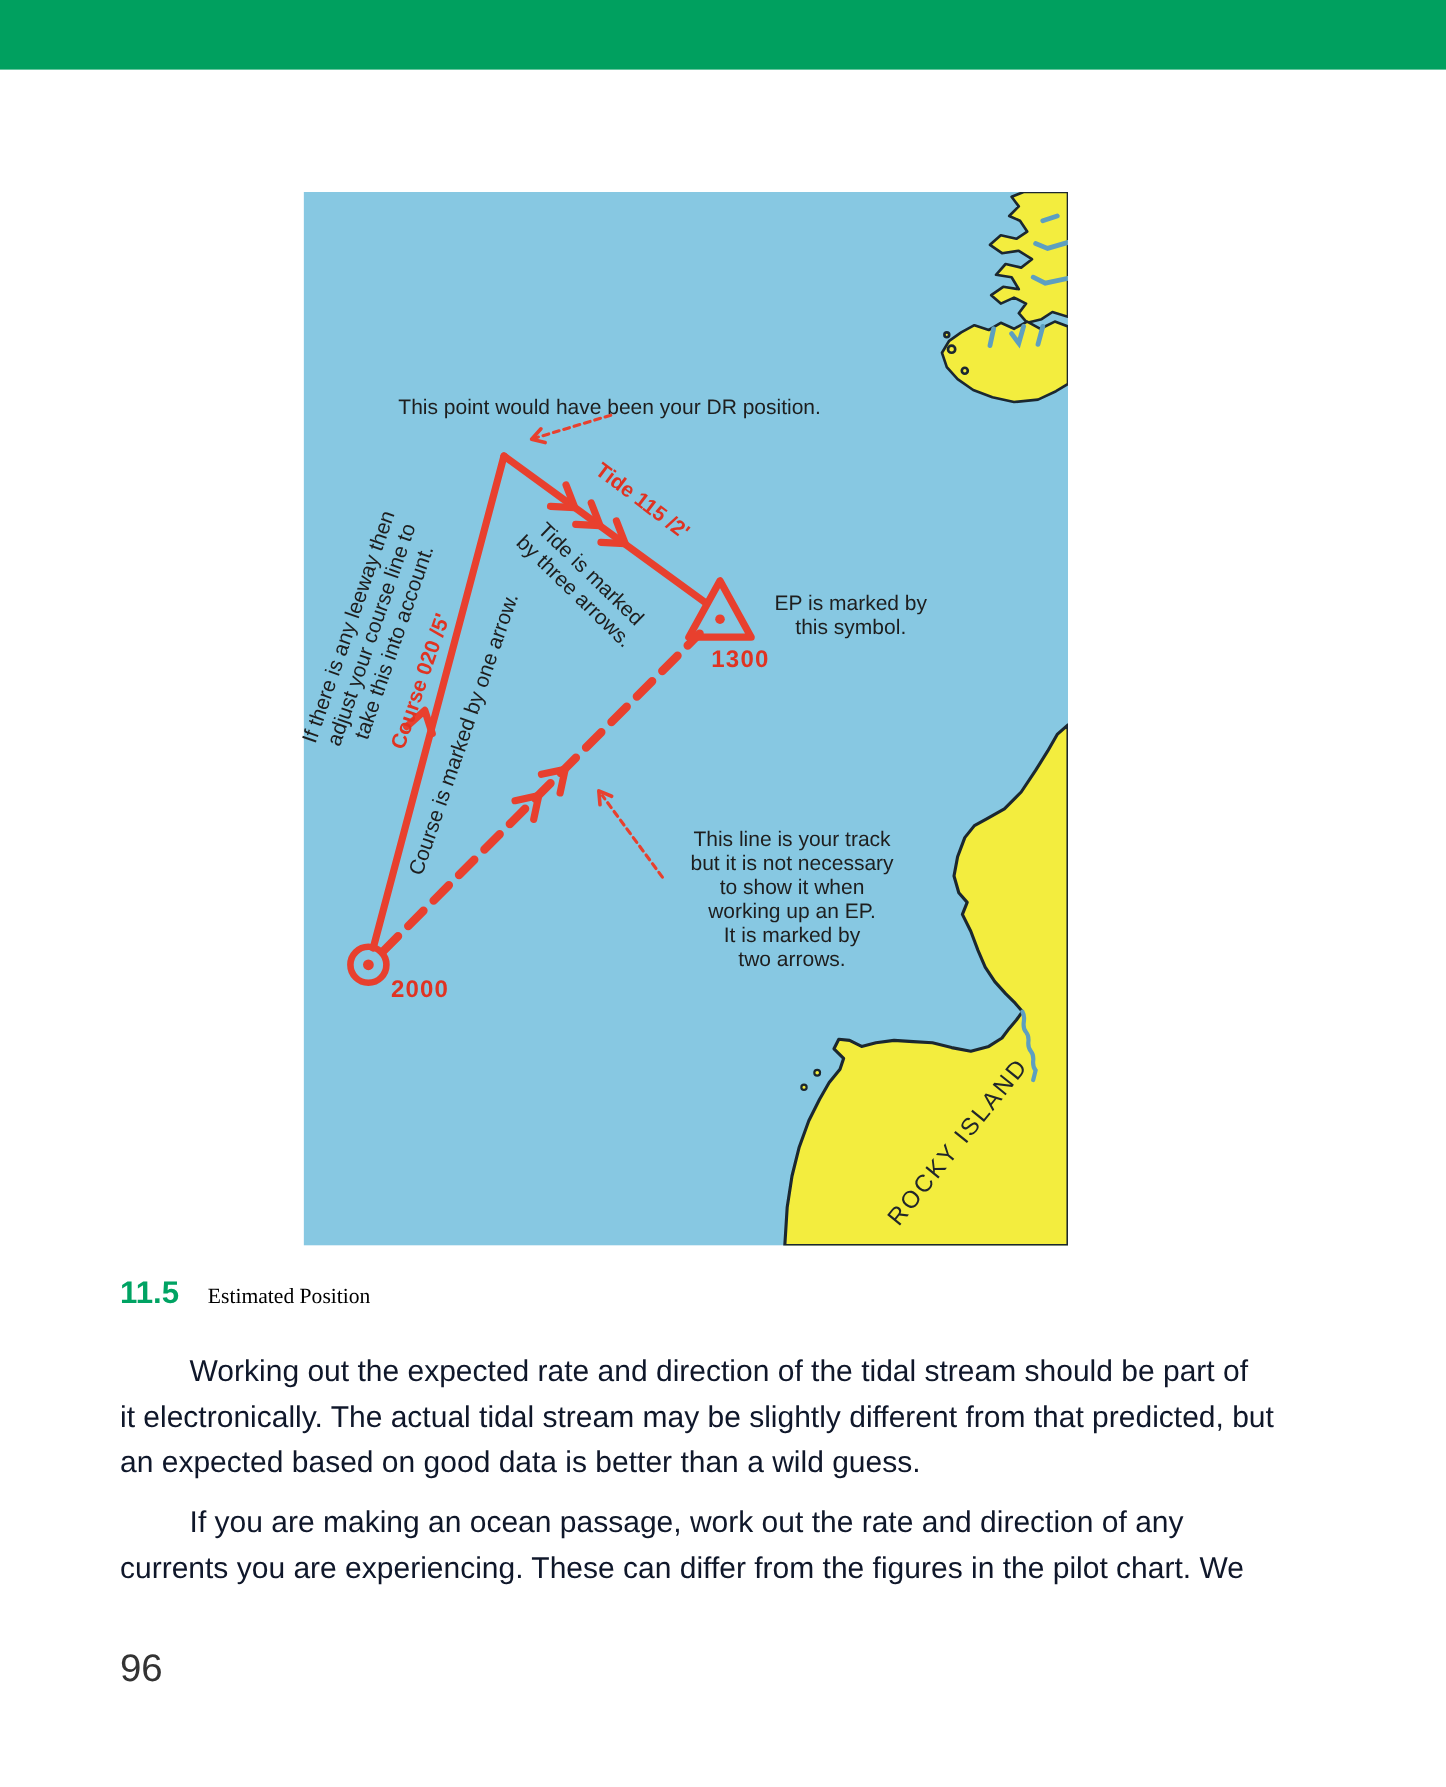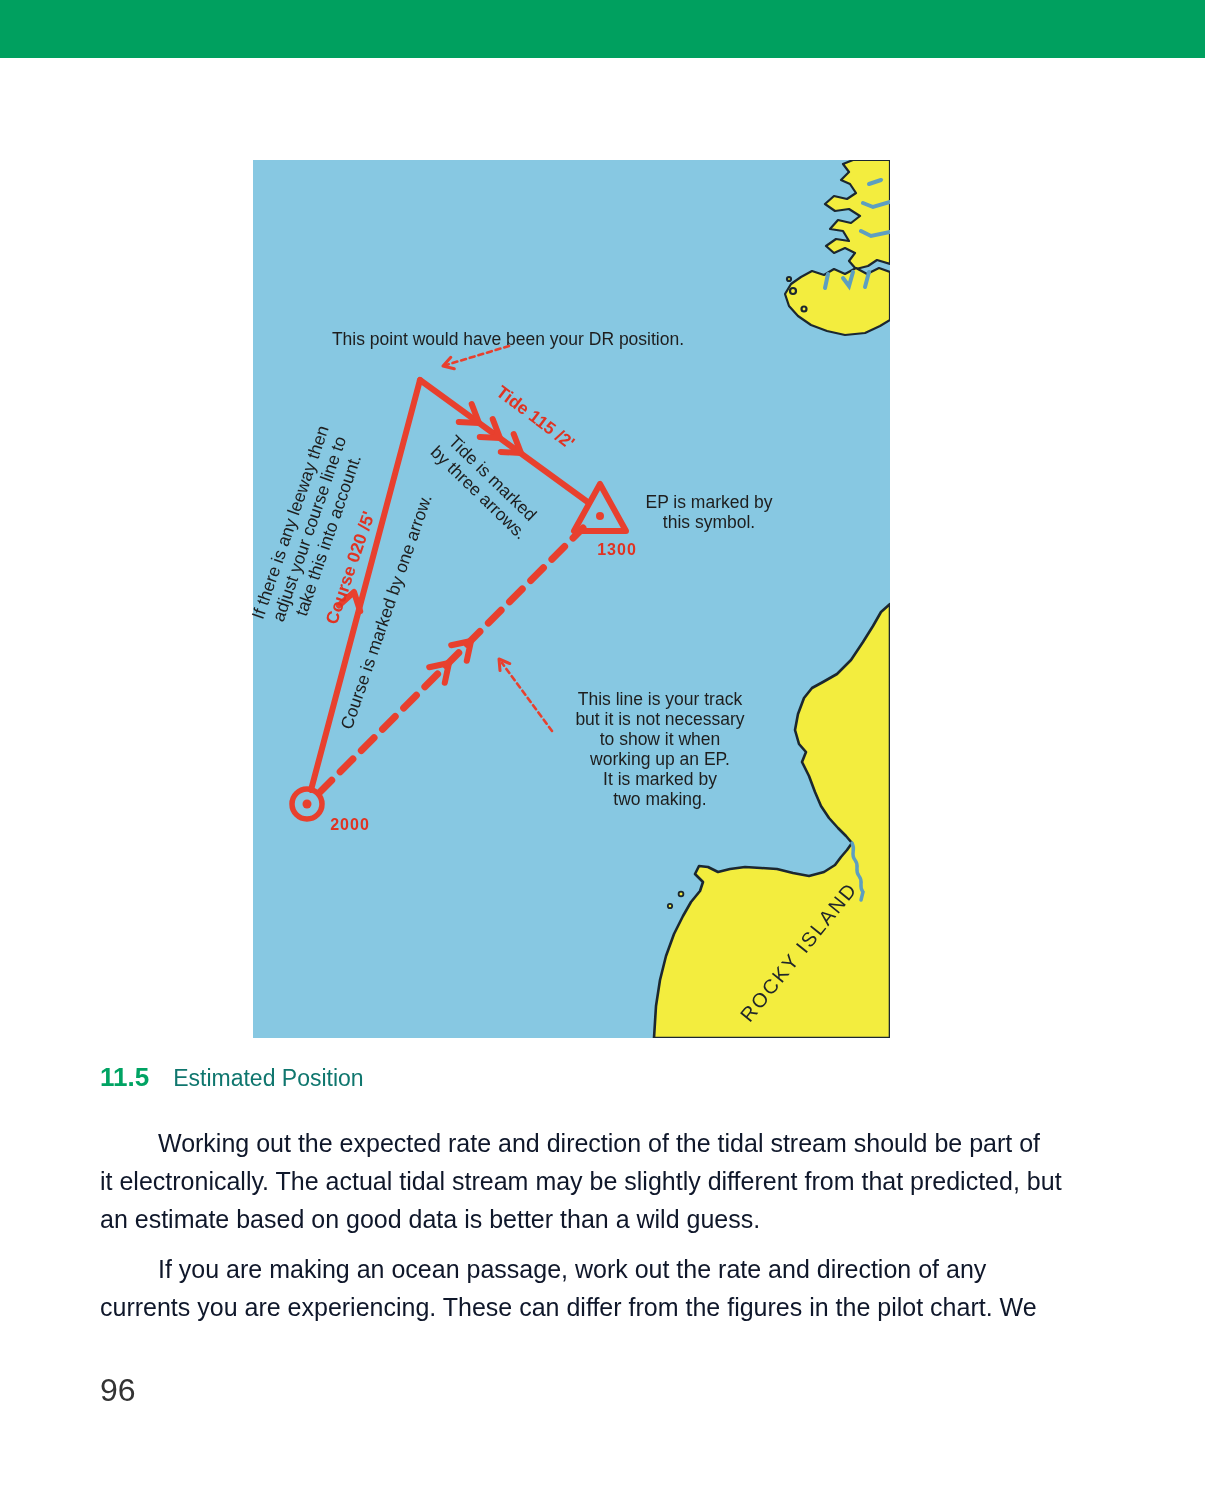--- a/index.html
+++ b/index.html
@@ -7,27 +7,27 @@
         font-family:"Liberation Sans",sans-serif;}
   .header-bar{position:absolute;left:0;top:0;width:1205px;height:58px;background:#00a05f;}
 
   
   .figure{position:absolute;left:253px;top:160px;width:722px;height:878px;padding-left:48px;}
   .figure svg{position:absolute;left:0;top:0;}
   .map-label{position:absolute;transform:translate(-50%,-50%);color:#1e1e1e;
              font-size:17.5px;line-height:1.14;text-align:center;white-space:pre-line;}
   .map-label.nowrap{white-space:nowrap;}
   .map-label.red{color:#e03322;font-weight:700;}
-  .map-label.time{font-size:16px;letter-spacing:1px;}
+  .map-label.time{font-size:20px;letter-spacing:1px;}
   .map-label.island{font-size:20px;letter-spacing:2px;color:#20262b;}
 
   
   .caption{position:absolute;left:100px;top:1062px;display:flex;align-items:baseline;gap:24px;}
   .caption .num{font-size:26px;font-weight:700;color:#00a363;}
-  .caption .title{font-size:23px;font-weight:400;color:#0f766e;}
+  .caption .title{font-size:18px;font-weight:400;color:#000000;font-family:Liberation Serif, serif;}
 
   
   .bodytext{position:absolute;left:100px;top:1124px;width:952px;color:#0f172a;
             font-size:25px;line-height:38px;}
   .bodytext .line{white-space:nowrap;}
   .bodytext .indent{text-indent:58px;}
   .para2{margin-top:12px;}
 
   .page-number{position:absolute;left:100px;top:1372px;font-size:32px;color:#333333;}
 </style>
@@ -107,35 +107,35 @@
     <div class="map-label" style="left:57px;top:369px;transform:translate(-50%,-50%) rotate(-71deg);">If there is any leeway then
 adjust your course line to
 take this into account.</div>
     <div class="map-label red nowrap" style="left:98px;top:408px;transform:translate(-50%,-50%) rotate(-71deg);">Course 020 /5'</div>
     <div class="map-label nowrap" style="left:134px;top:452px;transform:translate(-50%,-50%) rotate(-71deg);">Course is marked by one arrow.</div>
     <div class="map-label" style="left:407px;top:590px;">This line is your track
 but it is not necessary
 to show it when
 working up an EP.
 It is marked by
-two making.</div>
+two arrows.</div>
     <div class="map-label red time" style="left:97px;top:665px;">2000</div>
     <div class="map-label island nowrap" style="left:546px;top:792px;transform:translate(-50%,-50%) rotate(-51deg);">ROCKY ISLAND</div>
   </div>
 
   <div class="caption">
     <span class="num">11.5</span>
     <span class="title">Estimated Position</span>
   </div>
 
   <div class="bodytext">
     <div>
       <div class="line indent">Working out the expected rate and direction of the tidal stream should be part of</div>
       <div class="line">it electronically. The actual tidal stream may be slightly different from that predicted, but</div>
-      <div class="line">an estimate based on good data is better than a wild guess.</div>
+      <div class="line">an expected based on good data is better than a wild guess.</div>
     </div>
     <div class="para2">
       <div class="line indent">If you are making an ocean passage, work out the rate and direction of any</div>
       <div class="line">currents you are experiencing. These can differ from the figures in the pilot chart. We</div>
     </div>
   </div>
 
   <div class="page-number">96</div>
 
 </div>

